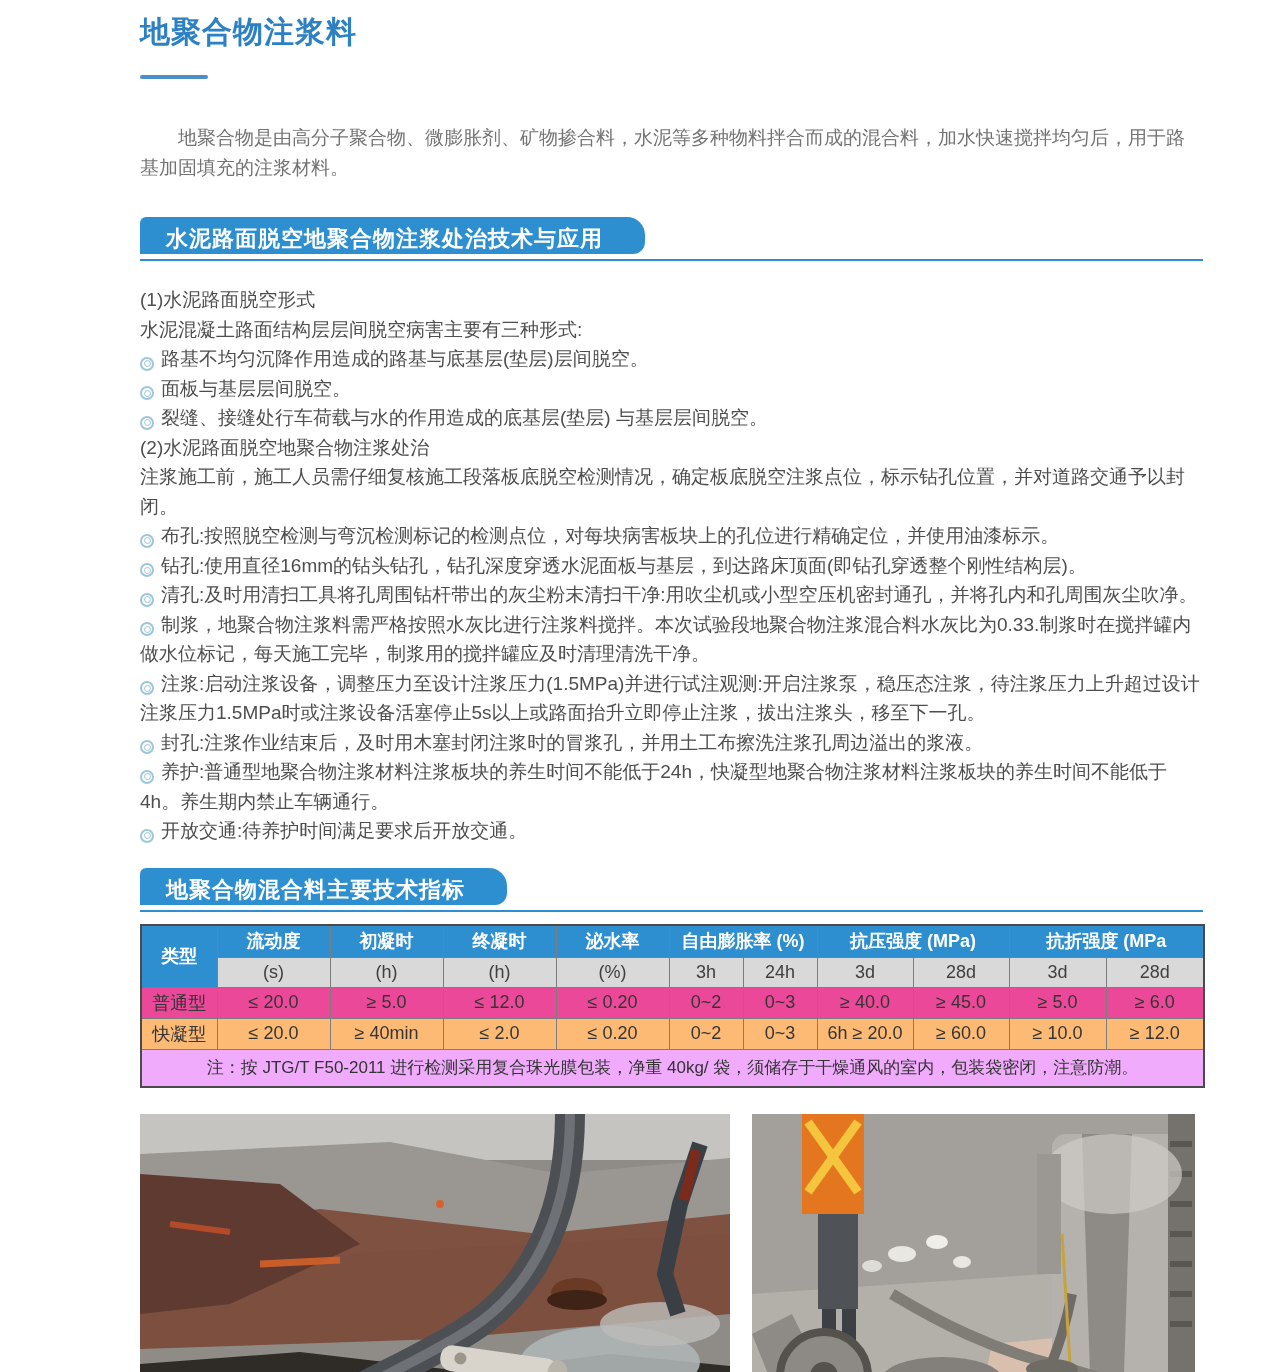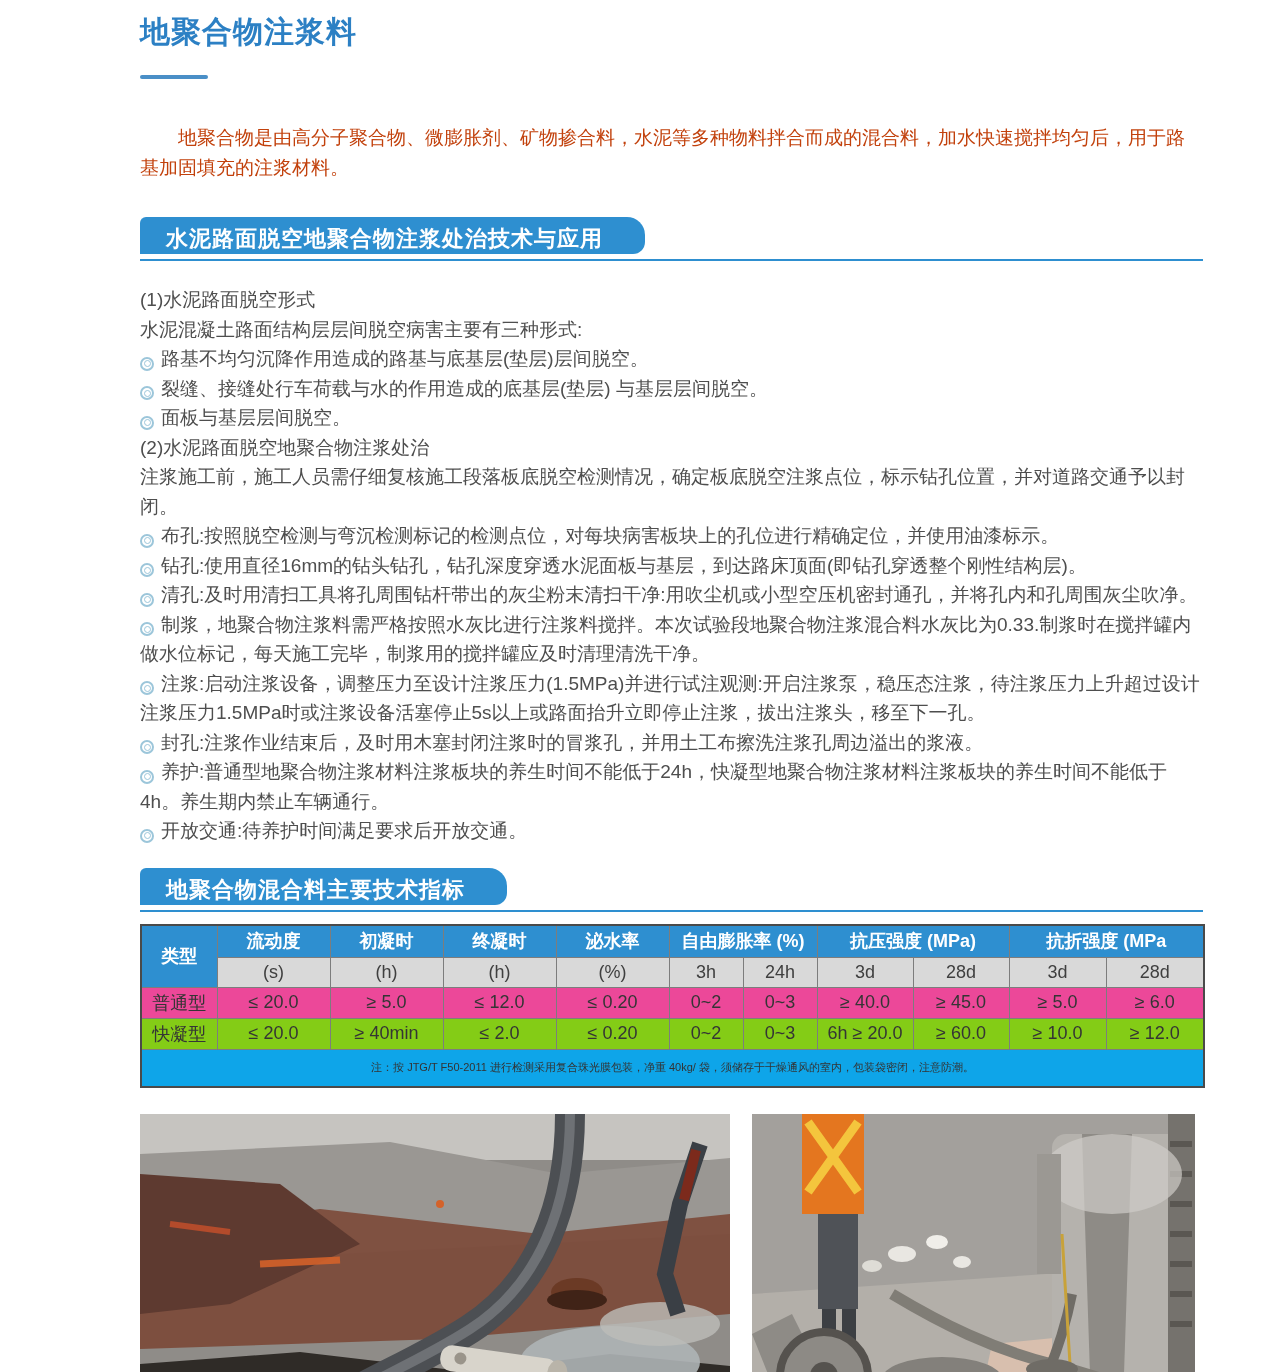--- a/index.html
+++ b/index.html
@@ -6,21 +6,21 @@
   body{
     width:1280px;height:1372px;overflow:hidden;
     font-family:"Liberation Sans","DejaVu Sans",sans-serif;
     color:#4e4e4e;
   }
   .page{padding:12px 77px 0 140px;}
 
   h1.title{margin:0;font-size:30px;font-weight:bold;color:#2c80c4;letter-spacing:1px;}
   .title-underline{margin-top:22px;width:68px;height:4px;background:#4a8fc7;border-radius:2px;}
 
-  .intro{margin:44px 0 0 0;font-size:19px;line-height:30px;color:#c2410c;text-indent:2em;}
+  .intro{margin:44px 0 0 0;font-size:19px;line-height:30px;color:#737373;text-indent:2em;}
 
   .banner-wrap{position:relative;height:44px;}
   .banner-wrap.b1{margin-top:34px;}
   .banner-wrap.b2{margin-top:22px;text-align:center;}
   .banner-line{position:absolute;left:0;right:0;bottom:0;height:2px;background:#2e8fd0;}
   .banner{
     position:absolute;left:0;top:0;height:37px;line-height:44px;
     background:#2e8fd0;color:#ffffff;font-size:22px;font-weight:bold;
     padding:0 42px 0 26px;border-radius:6px 18px 12px 0;letter-spacing:1px;
   }
@@ -34,22 +34,22 @@
   }
   .bullet i{display:block;width:5px;height:5px;border:1px solid #9cc6da;border-radius:50%;}
 
   table.spec{border-collapse:collapse;width:1063px;margin-top:12px;table-layout:fixed;
     border:2px solid #4a4a4a;}
   table.spec th,table.spec td{border:1px solid #7d7d7d;text-align:center;padding:0;}
   table.spec thead tr.h1 th{background:#2e8fd0;color:#fff;font-size:18px;font-weight:bold;height:31px;}
   table.spec thead tr.h2 th{background:#d9d9d9;color:#3f3f3f;font-size:18px;font-weight:normal;height:29px;}
   table.spec th.typehead{background:#2e8fd0;color:#fff;font-weight:bold;}
   table.spec tbody td{font-size:18px;color:#353535;height:30px;background:#ec4899;}
-  table.spec tbody tr.alt td{background:#84cc16;}
-  table.spec tfoot td{font-size:11px;color:#333;height:36px;background:#0ea5e9;}
+  table.spec tbody tr.alt td{background:#fdba74;}
+  table.spec tfoot td{font-size:17px;color:#333;height:36px;background:#f0abfc;}
 
   .photos{margin-top:26px;display:flex;gap:22px;}
   .photo{display:block;}
 </style>
 </head>
 <body>
 
 <div class="page">
 
   <h1 class="title">地聚合物注浆料</h1>
@@ -63,24 +63,24 @@
   </div>
 
   <div class="paragraphs" id="paragraphs">
       <p class="para">(1)水泥路面脱空形式</p>
       <p class="para">水泥混凝土路面结构层层间脱空病害主要有三种形式:</p>
       <p class="para"><span class="bullet">
           <i></i>
         </span>路基不均匀沉降作用造成的路基与底基层(垫层)层间脱空。</p>
       <p class="para"><span class="bullet">
           <i></i>
+        </span>面板与基层层间脱空。</p>
+      <p class="para"><span class="bullet">
+          <i></i>
         </span>裂缝、接缝处行车荷载与水的作用造成的底基层(垫层) 与基层层间脱空。</p>
-      <p class="para"><span class="bullet">
-          <i></i>
-        </span>面板与基层层间脱空。</p>
       <p class="para">(2)水泥路面脱空地聚合物注浆处治</p>
       <p class="para">注浆施工前，施工人员需仔细复核施工段落板底脱空检测情况，确定板底脱空注浆点位，标示钻孔位置，并对道路交通予以封闭。</p>
       <p class="para"><span class="bullet">
           <i></i>
         </span>布孔:按照脱空检测与弯沉检测标记的检测点位，对每块病害板块上的孔位进行精确定位，并使用油漆标示。</p>
       <p class="para"><span class="bullet">
           <i></i>
         </span>钻孔:使用直径16mm的钻头钻孔，钻孔深度穿透水泥面板与基层，到达路床顶面(即钻孔穿透整个刚性结构层)。</p>
       <p class="para"><span class="bullet">
           <i></i>

